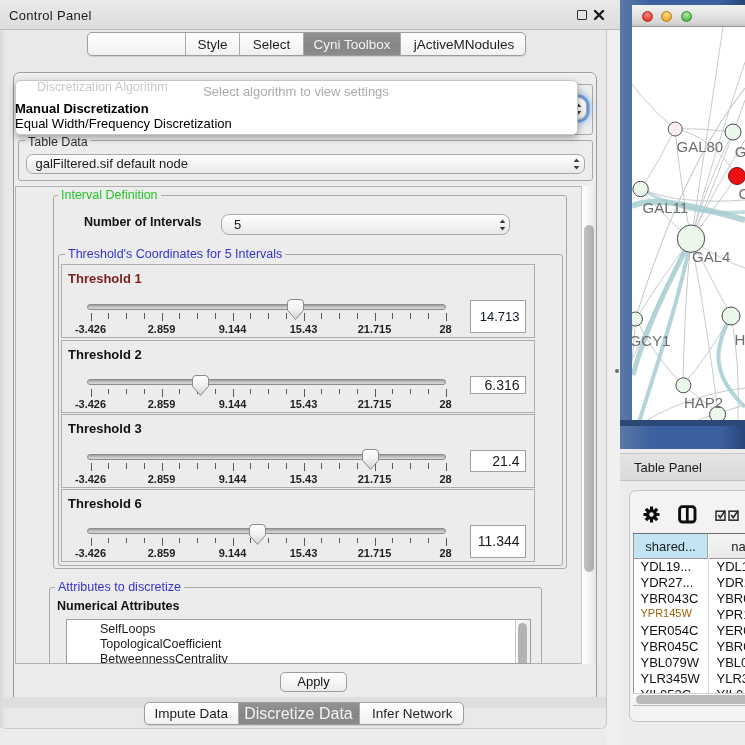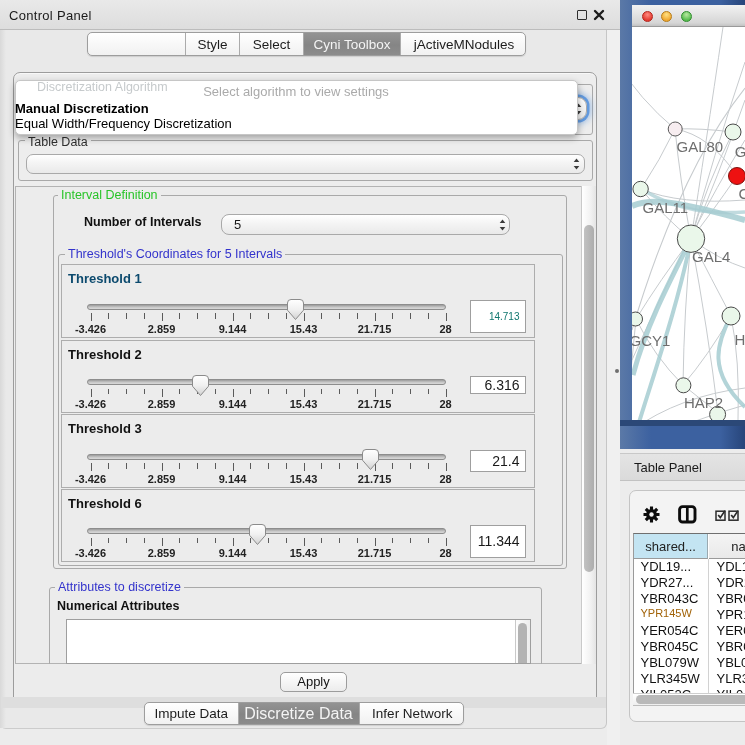--- a/index.html
+++ b/index.html
@@ -25,40 +25,41 @@
 <div style="position:absolute;left:25.5px;top:97px;width:561px;height:23px;border:1px solid #a9a9a9;border-radius:9px;background:linear-gradient(#ffffff,#f4f4f4 45%,#e9e9e9);box-shadow:0 0 0 2.5px #6299dd, 0 0 6px 4px rgba(98,153,221,.55);">
 <span style="position:absolute;left:9px;top:50%;transform:translateY(-54%);font-size:13px;color:#1a1a1a;white-space:nowrap;"></span>
 <svg style="position:absolute;left:548.5px;top:50%;margin-top:-6px;" width="7" height="12" viewBox="0 0 7 12">
 <path d="M3.5 0.5 L6.3 4 L0.7 4 Z" fill="#3a3a3a"></path>
       <path d="M3.5 11.5 L0.7 8 L6.3 8 Z" fill="#3a3a3a"></path>
     </svg>
 </div>
 <div style="position:absolute;left:18px;top:140px;width:574.5px;height:40.5px;border:1px solid #a9a9a9;border-radius:3px;"></div>
 <span style="position:absolute;left:25px;top:135px;font-size:12.5px;color:#2f2f2f;background:#ededed;padding:0 3px;white-space:nowrap;">Table Data</span>
 <div style="position:absolute;left:25.5px;top:154px;width:559px;height:19.5px;border:1px solid #a9a9a9;border-radius:7.0px;background:linear-gradient(#ffffff,#f4f4f4 45%,#e9e9e9);">
+<span style="position:absolute;left:9px;top:50%;transform:translateY(-54%);font-size:13px;color:#1a1a1a;white-space:nowrap;">galFiltered.sif default node</span>
 <svg style="position:absolute;left:546.5px;top:50%;margin-top:-6px;" width="7" height="12" viewBox="0 0 7 12">
 <path d="M3.5 0.5 L6.3 4 L0.7 4 Z" fill="#3a3a3a"></path>
       <path d="M3.5 11.5 L0.7 8 L6.3 8 Z" fill="#3a3a3a"></path>
     </svg>
 </div>
 <div style="position:absolute;left:14.5px;top:185.5px;width:581.5px;height:478.5px;border:1px solid #b3b3b3;background:#ececec;"></div>
 <div style="position:absolute;left:53px;top:195px;width:514px;height:374px;border:1px solid #a9a9a9;border-radius:3px;"></div>
 <span style="position:absolute;left:58px;top:188px;font-size:12.5px;color:#28c428;background:#ececec;padding:0 3px;white-space:nowrap;">Interval Definition</span>
 <span style="position:absolute;left:84px;top:215px;font-size:12.5px;font-weight:bold;color:#111;">Number of Intervals</span>
 <div style="position:absolute;left:221px;top:214px;width:289px;height:21px;border:1px solid #a9a9a9;border-radius:8px;background:linear-gradient(#ffffff,#f4f4f4 45%,#e9e9e9);">
 <span style="position:absolute;left:12px;top:50%;transform:translateY(-54%);font-size:13px;color:#1a1a1a;white-space:nowrap;">5</span>
 <svg style="position:absolute;left:276.5px;top:50%;margin-top:-6px;" width="7" height="12" viewBox="0 0 7 12">
 <path d="M3.5 0.5 L6.3 4 L0.7 4 Z" fill="#3a3a3a"></path>
       <path d="M3.5 11.5 L0.7 8 L6.3 8 Z" fill="#3a3a3a"></path>
     </svg>
 </div>
 <div style="position:absolute;left:58px;top:253.5px;width:505px;height:312px;border:1px solid #a9a9a9;border-radius:3px;"></div>
 <span style="position:absolute;left:65px;top:246.5px;font-size:12.5px;color:#3333cc;background:#ececec;padding:0 3px;white-space:nowrap;">Threshold's Coordinates for 5 Intervals</span>
 <div style="position:absolute;left:61px;top:264.2px;width:473.5px;height:73.5px;border:1px solid #adadad;background:#ececec;"></div>
-<span style="position:absolute;left:68px;top:271.2px;font-size:13px;font-weight:bold;color:#0c4a6e;">Threshold 1</span>
+<span style="position:absolute;left:68px;top:271.2px;font-size:13px;font-weight:bold;color:#7f1d1d;">Threshold 1</span>
 <div style="position:absolute;left:87px;top:303.7px;width:359px;height:6px;border-radius:3px;background:linear-gradient(#9a9a9a,#c7c7c7 55%,#d9d9d9);border:1px solid #8d8d8d;box-sizing:border-box;"></div>
 <div style="position:absolute;left:90.5px;top:313.2px;width:1px;height:8px;background:#5a5a5a;"></div>
 <div style="position:absolute;left:108.2px;top:313.2px;width:1px;height:5.5px;background:#5a5a5a;"></div>
 <div style="position:absolute;left:126.0px;top:313.2px;width:1px;height:5.5px;background:#5a5a5a;"></div>
 <div style="position:absolute;left:143.8px;top:313.2px;width:1px;height:5.5px;background:#5a5a5a;"></div>
 <div style="position:absolute;left:161.5px;top:313.2px;width:1px;height:8px;background:#5a5a5a;"></div>
 <div style="position:absolute;left:179.2px;top:313.2px;width:1px;height:5.5px;background:#5a5a5a;"></div>
 <div style="position:absolute;left:197.0px;top:313.2px;width:1px;height:5.5px;background:#5a5a5a;"></div>
 <div style="position:absolute;left:214.8px;top:313.2px;width:1px;height:5.5px;background:#5a5a5a;"></div>
 <div style="position:absolute;left:232.5px;top:313.2px;width:1px;height:8px;background:#5a5a5a;"></div>
@@ -84,21 +85,21 @@
 <defs>
       <linearGradient id="thg1" x1="0" y1="0" x2="0" y2="1">
         <stop offset="0" stop-color="#ffffff"></stop>
         <stop offset=".5" stop-color="#f0f0f0"></stop>
         <stop offset="1" stop-color="#d2d2d2"></stop>
       </linearGradient>
     </defs>
 <path d="M5 1.5 h9 a3.5 3.5 0 0 1 3.5 3.5 v7.2 L9.5 21.5 L1.5 12.2 V5 A3.5 3.5 0 0 1 5 1.5 Z" fill="url(#thg1)" stroke="#8b8b8b" stroke-width="1"></path>
   </svg>
 <div style="position:absolute;left:470px;top:300.2px;width:55.5px;height:33px;border:1px solid #9f9f9f;background:#fff;box-sizing:border-box;">
-<span style="position:absolute;right:5px;top:50%;transform:translateY(-52%);font-size:10px;color:#0f766e;">14.713</span>
+<span style="position:absolute;right:5px;top:50%;transform:translateY(-52%);font-size:13px;color:#0f172a;">14.713</span>
   </div>
 <div style="position:absolute;left:61px;top:339.5px;width:473.5px;height:73.5px;border:1px solid #adadad;background:#ececec;"></div>
 <span style="position:absolute;left:68px;top:346.5px;font-size:13px;font-weight:bold;color:#111;">Threshold 2</span>
 <div style="position:absolute;left:87px;top:379.0px;width:359px;height:6px;border-radius:3px;background:linear-gradient(#9a9a9a,#c7c7c7 55%,#d9d9d9);border:1px solid #8d8d8d;box-sizing:border-box;"></div>
 <div style="position:absolute;left:90.5px;top:388.5px;width:1px;height:8px;background:#5a5a5a;"></div>
 <div style="position:absolute;left:108.2px;top:388.5px;width:1px;height:5.5px;background:#5a5a5a;"></div>
 <div style="position:absolute;left:126.0px;top:388.5px;width:1px;height:5.5px;background:#5a5a5a;"></div>
 <div style="position:absolute;left:143.8px;top:388.5px;width:1px;height:5.5px;background:#5a5a5a;"></div>
 <div style="position:absolute;left:161.5px;top:388.5px;width:1px;height:8px;background:#5a5a5a;"></div>
 <div style="position:absolute;left:179.2px;top:388.5px;width:1px;height:5.5px;background:#5a5a5a;"></div>
@@ -219,20 +220,21 @@
     </defs>
 <path d="M5 1.5 h9 a3.5 3.5 0 0 1 3.5 3.5 v7.2 L9.5 21.5 L1.5 12.2 V5 A3.5 3.5 0 0 1 5 1.5 Z" fill="url(#thg4)" stroke="#8b8b8b" stroke-width="1"></path>
   </svg>
 <div style="position:absolute;left:470px;top:524.8px;width:55.5px;height:33px;border:1px solid #9f9f9f;background:#fff;box-sizing:border-box;">
 <span style="position:absolute;right:5px;top:50%;transform:translateY(-52%);font-size:14px;color:#1a1a1a;">11.344</span>
   </div>
 <div style="position:absolute;left:49px;top:587px;width:493px;height:90px;border:1px solid #a9a9a9;border-radius:3px;"></div>
 <span style="position:absolute;left:55px;top:580px;font-size:12.5px;color:#3333cc;background:#ececec;padding:0 3px;white-space:nowrap;">Attributes to discretize</span>
 <span style="position:absolute;left:57px;top:598.5px;font-size:12.5px;font-weight:bold;color:#111;">Numerical Attributes</span>
 <div style="position:absolute;left:66px;top:619px;width:465px;height:44.5px;border:1px solid #9e9e9e;background:#ffffff;overflow:hidden;">
+<div style="position:absolute;left:33px;top:2px;font-size:12.5px;color:#1a1a1a;line-height:15.2px;">SelfLoops<br>TopologicalCoefficient<br>BetweennessCentrality</div>
 <div style="position:absolute;right:0;top:0;width:15px;height:44.5px;background:linear-gradient(90deg,#fdfdfd,#ededed);border-left:1px solid #c9c9c9;"></div>
 <div style="position:absolute;right:3px;top:3px;width:9px;height:60px;border-radius:5px;background:#b3b3b3;"></div>
 </div>
 <div style="position:absolute;left:581px;top:186px;width:15px;height:477.5px;background:linear-gradient(90deg,#ffffff,#f2f2f2 60%,#e4e4e4);border-left:1px solid #c9c9c9;"></div>
 <div style="position:absolute;left:583.5px;top:225px;width:10px;height:347px;border-radius:6px;background:linear-gradient(90deg,#c2c2c2,#adadad);"></div>
 <div style="position:absolute;left:14.5px;top:664px;width:581.5px;height:42.5px;background:#ececec;"></div>
 <div style="position:absolute;left:280px;top:672px;width:67px;height:19.5px;border:1px solid #9c9c9c;border-radius:5px;background:linear-gradient(#ffffff,#ececec);text-align:center;line-height:18px;font-size:13px;color:#141414;">Apply</div>
 <div style="position:absolute;left:1px;top:696.5px;width:605px;height:11.5px;background:#dedede;"></div>
 <div style="position:absolute;left:144px;top:701.5px;width:320.0px;height:23px;border:1px solid #9d9d9d;border-radius:5px;overflow:hidden;background:linear-gradient(#ffffff,#f1f1f1);box-shadow:0 1px 1px rgba(0,0,0,.12);">
 <div style="position:absolute;left:0px;top:0;width:92.5px;height:23px;box-sizing:border-box;text-align:center;line-height:22px;font-size:13.5px;color:#1c1c1c;white-space:nowrap;">Impute Data</div>

